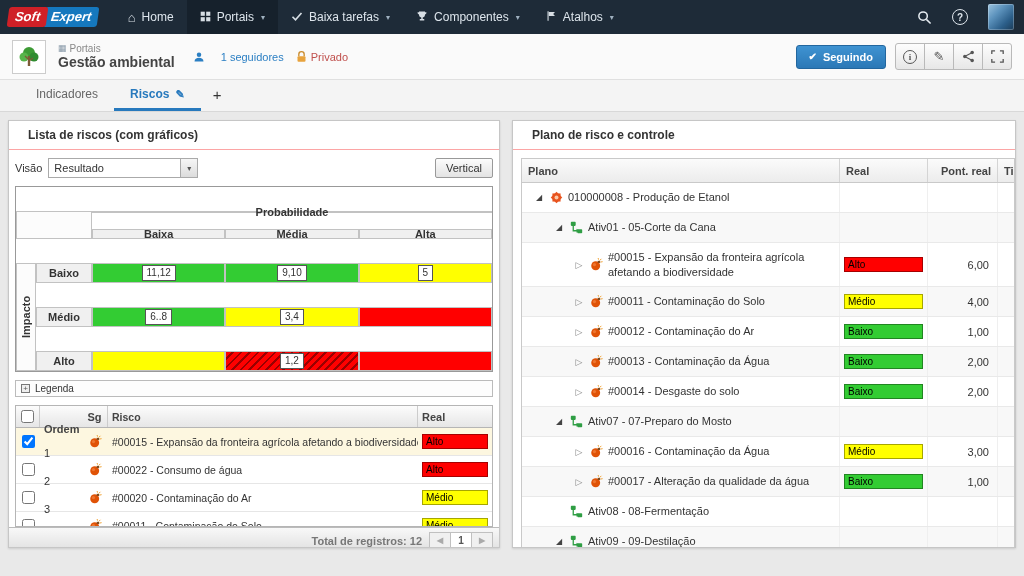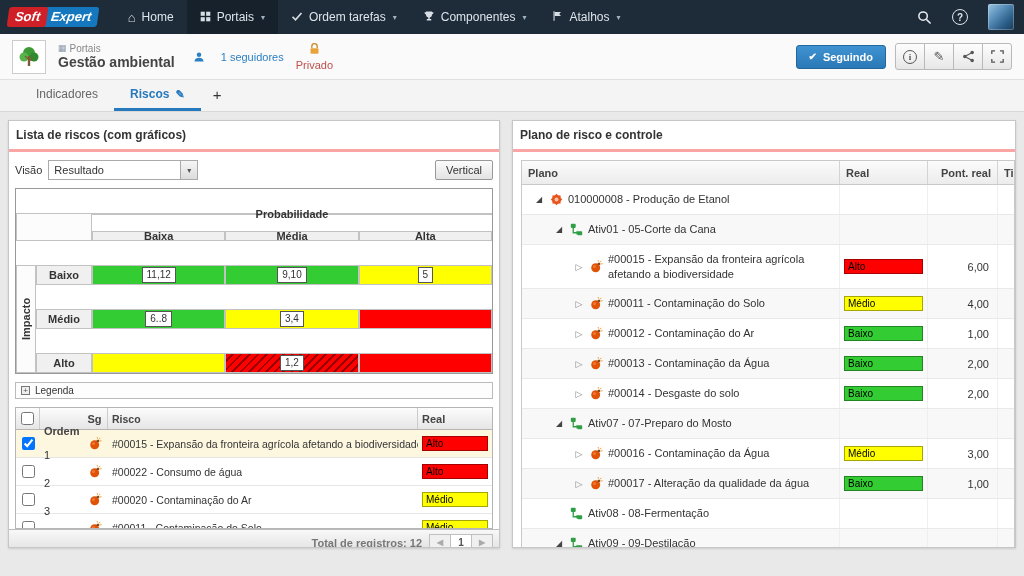--- a/index.html
+++ b/index.html
@@ -22,42 +22,42 @@
     background: linear-gradient(135deg,#9cc4e0 0%,#5d93bd 35%,#2c5f8a 70%,#1b3b57 100%); box-shadow: inset 0 0 0 1px rgba(255,255,255,.25); }
 
   
   .subheader { height:46px; background:#fafafa; border-bottom:1px solid #e0e0e0; display:flex; align-items:center; gap:12px; padding:0 12px; }
   .tree-box { width:34px; height:34px; background:#fff; border:1px solid #ccc; display:flex; align-items:center; justify-content:center; }
   .title-block { line-height:1.15; }
   .breadcrumb { font-size:10px; color:#888; display:flex; align-items:center; gap:3px; }
   .bc-glyph { font-size:9px; color:#8899a8; }
   .page-title { font-size:14px; font-weight:bold; color:#444; }
   .followers { display:flex; align-items:center; gap:16px; color:#2b7fc3; font-size:11px; cursor:pointer; margin-left:6px; }
-  .privacy { display:flex; align-items:center; gap:4px; color:#c0504d; font-size:11px;flex-direction:column; }
+  .privacy { display:flex; align-items:center; gap:4px; color:#c0504d; font-size:11px; }
   .subheader-right { margin-left:auto; display:flex; align-items:center; gap:10px; }
   .btn-follow { display:flex; align-items:center; gap:6px; background:linear-gradient(#3f93d2,#2b78b6); border:1px solid #22669e; color:#fff; font-size:11px; font-weight:bold; padding:5px 12px; border-radius:3px; cursor:pointer; font-family:inherit; }
   .btn-follow .chk { font-size:10px; }
   .icon-btn-group { display:flex; }
   .icon-btn { width:30px; height:27px; display:flex; align-items:center; justify-content:center; background:linear-gradient(#fdfdfd,#e7e7e7); border:1px solid #b9b9b9; margin-left:-1px; cursor:pointer; color:#555; }
   .icon-btn:first-child { border-radius:3px 0 0 3px; }
   .icon-btn:last-child { border-radius:0 3px 3px 0; }
   .i-info { width:14px; height:14px; border:1.5px solid #555; border-radius:50%; font:bold 9px "Liberation Serif",serif; display:flex; align-items:center; justify-content:center; color:#555; }
   .i-pencil { font-size:13px; color:#555; }
 
   
   .tabbar { height:32px; background:#f4f4f4; border-bottom:1px solid #d8d8d8; display:flex; align-items:stretch; padding:0 20px; }
   .tab { display:flex; align-items:center; gap:6px; padding:0 16px; font-size:12px; color:#666; cursor:pointer; border-bottom:3px solid transparent; }
   .tab.active { color:#2779bd; font-weight:bold; border-bottom-color:#2779bd; }
   .tab-edit { color:#2779bd; font-size:11px; }
   .tab.plus { font-size:15px; color:#333; padding:0 12px; }
 
   
   .content { display:flex; gap:12px; padding:8px; align-items:flex-start; }
   .panel { background:#fff; border:1px solid #c6c6c6; box-shadow:0 1px 2px rgba(0,0,0,.12); height:428px; display:flex; flex-direction:column; overflow:hidden; }
-  .panel-header { font-size:12px; font-weight:bold; color:#333; padding:7px 7px; border-bottom:3px solid #fca5a5; flex:0 0 auto; }
+  .panel-header { font-size:12px; font-weight:bold; color:#333; padding:7px 19px; border-bottom:1px solid #fca5a5; flex:0 0 auto; }
   .left-panel { width:492px; }
   .right-panel { flex:1; }
 
   
   .lp-body { flex:1; display:flex; flex-direction:column; padding:6px; overflow:hidden; }
   .controls-row { display:flex; align-items:center; gap:6px; margin:2px 0 8px; }
   .ctl-label { font-size:11px; color:#333; }
   .se-select { width:150px; height:20px; border:1px solid #aaa; background:#fff; display:flex; align-items:center; font-size:11px; cursor:pointer; }
   .sel-val { flex:1; padding:0 5px; color:#333; }
   .sel-btn { width:17px; height:100%; background:linear-gradient(#f6f6f6,#dcdcdc); border-left:1px solid #aaa; display:flex; align-items:center; justify-content:center; font-size:8px; color:#555; }
@@ -147,21 +147,21 @@
           <rect x="1" y="9" width="6" height="6"></rect>
           <rect x="9" y="9" width="6" height="6"></rect>
         </svg></span>
     <span>Portais</span>
     <span class="nav-caret">▾</span>
   </div>
   <div class="nav-item">
     <span class="nav-glyph"><svg width="12" height="12" viewBox="0 0 16 16">
           <path d="M2 9l4 4L14 4" stroke="#d7dee4" stroke-width="2.2" fill="none"></path>
         </svg></span>
-    <span>Ordem tarefas</span>
+    <span>Baixa tarefas</span>
     <span class="nav-caret">▾</span>
   </div>
   <div class="nav-item">
     <span class="nav-glyph"><svg width="12" height="12" viewBox="0 0 16 16" fill="#d7dee4">
           <path d="M4 2h8v4a4 4 0 0 1-8 0z"></path>
           <path d="M2 3h2v3a3 3 0 0 1-2-3zM14 3h-2v3a3 3 0 0 0 2-3z"></path>
           <rect x="7" y="9" width="2" height="3"></rect>
           <rect x="5" y="12" width="6" height="2"></rect>
         </svg></span>
     <span>Componentes</span>

